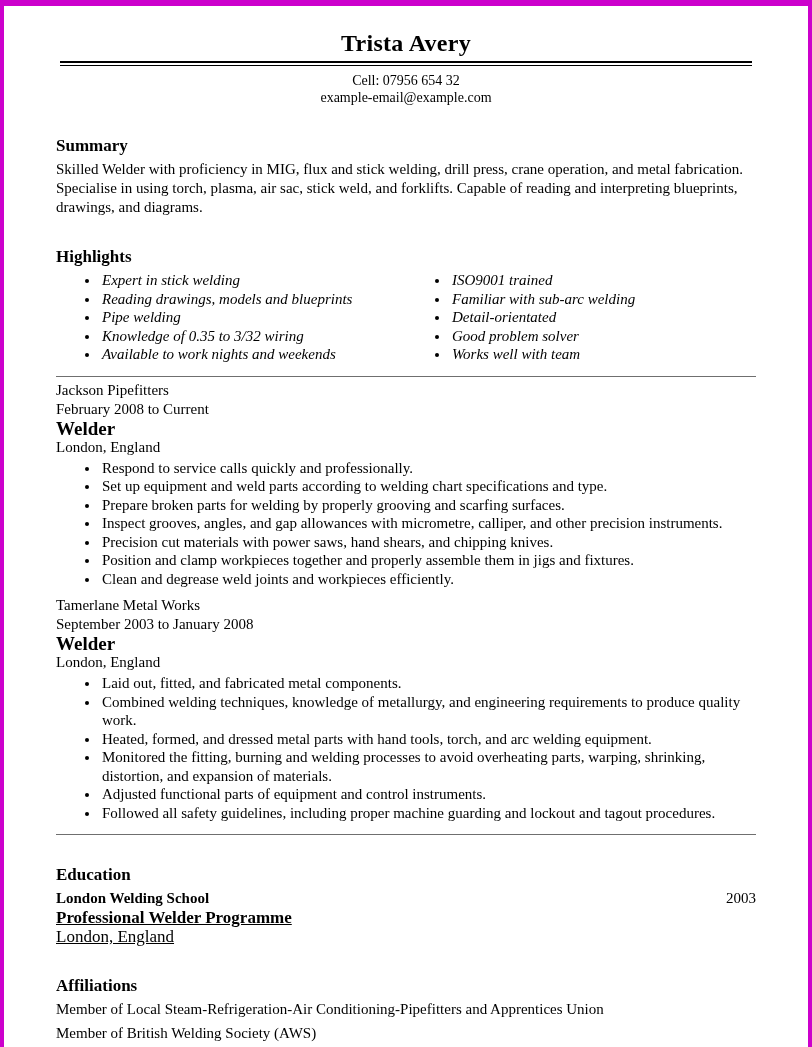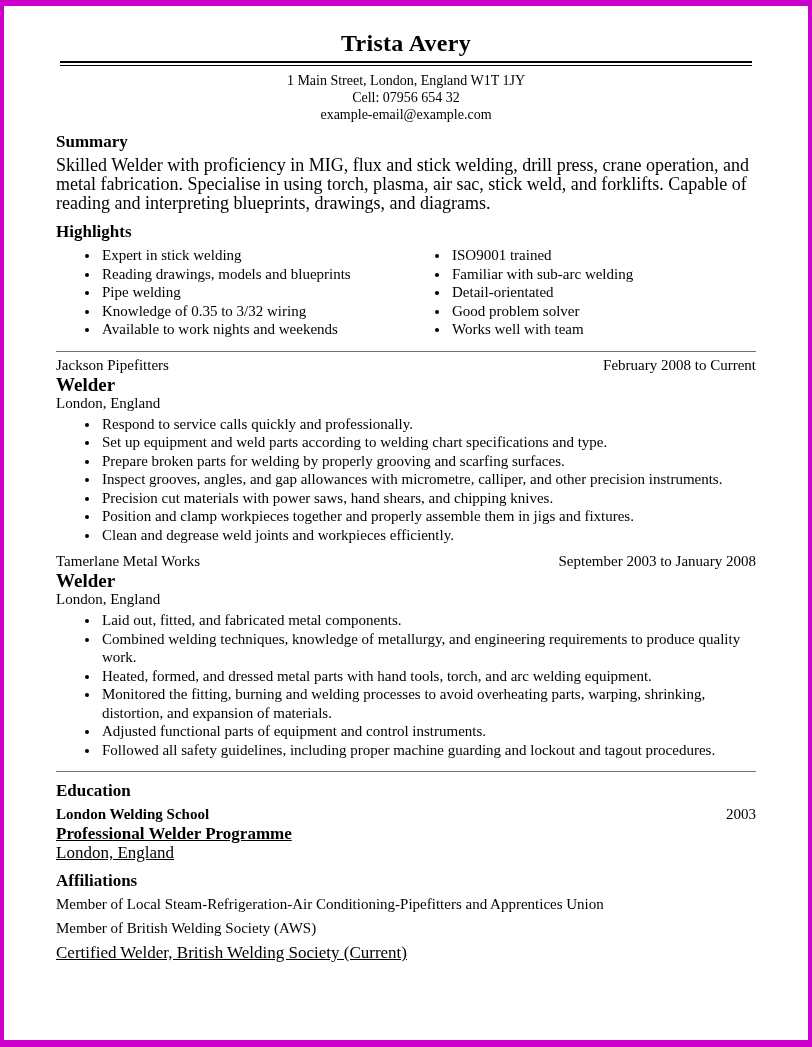--- a/index.html
+++ b/index.html
@@ -28,51 +28,52 @@
     margin: 4px 4px 6px 4px;
     height: 5px;
     border-top: 2px solid #000;
     border-bottom: 1px solid #000;
   }
   .contact { font-size: 14px; line-height: 17px; }
   
   .section-heading {
     font-size: 17px;
     font-weight: bold;
-    margin-top: 9px;
+    margin-top: 30px;
     margin-bottom: 4px;
   }
   .body-text {
-    font-size: 18px;
+    font-size: 15px;
     line-height: 19px;
   }
   .divider {
     border: none;
     border-top: 1px solid #6f6f6f;
     margin: 12px 0 2px 0;
   }
   
   ul.bullets {
     list-style-type: disc;
     padding-left: 44px;
     font-size: 15px;
     line-height: 18.5px;
   }
   ul.bullets li { padding-left: 2px; }
   
-  .highlights-cols { display: flex; }
+  .highlights-cols { display: flex; font-style: italic; }
   .highlights-cols .col-left { width: 50%; }
   .highlights-cols .col-right { width: 50%; }
   
   .job-header {
     display: flex;
     justify-content: space-between;
     font-size: 15px;
     line-height: 19px;
     margin-top: 4px;
+    flex-direction: column;
   }
   .job-title { font-weight: bold; font-size: 19px; line-height: 19px; }
   .job-location { font-size: 15px; line-height: 19px; margin-bottom: 2px; }
   .job-block { margin-bottom: 8px; }
   
   .edu-header {
     display: flex;
     justify-content: space-between;
     font-size: 15px;
     line-height: 19px;
@@ -84,21 +85,20 @@
 </style>
 </head>
 <body>
 
 <div class="page" style="border-color: rgb(204, 0, 204);">
 
   <div class="header">
     <div class="candidate-name">Trista Avery</div>
     <div class="double-rule"></div>
     <div class="contact">
-      <div>1 Main Street, London, England W1T 1JY</div>
       <div>Cell: 07956 654 32</div>
       <div>example-email@example.com</div>
     </div>
   </div>
 
   <div>
     <div class="section-heading">Summary</div>
     <div class="body-text">Skilled Welder with proficiency in MIG, flux and stick welding, drill press, crane operation, and metal fabrication. Specialise in using torch, plasma, air sac, stick weld, and forklifts. Capable of reading and interpreting blueprints, drawings, and diagrams.</div>
   </div>
 

